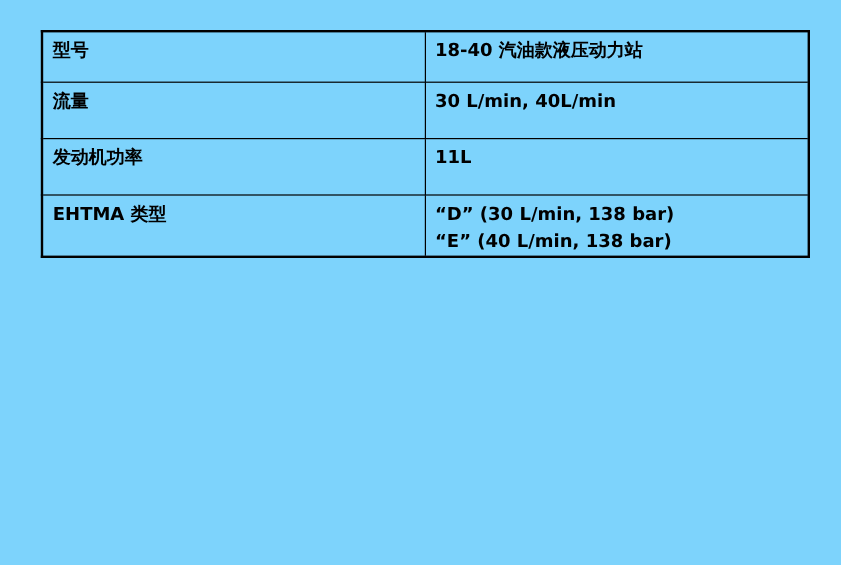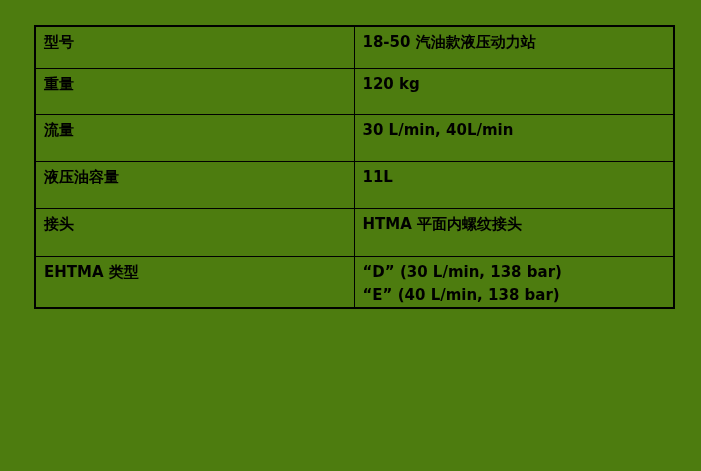--- a/index.html
+++ b/index.html
@@ -4,21 +4,21 @@
 <style>
   html, body {
     margin: 0;
     padding: 0;
     background: #ffffff;
   }
   .page {
     position: relative;
     width: 701px;
     height: 471px;
-    background: #4d7c0f;
+    background: #7dd3fc;
     font-family: "DejaVu Sans", sans-serif;
     color: #000000;
     overflow: hidden;
   }
   table.spec-table {
     position: absolute;
     left: 34px;
     top: 25px;
     width: 639px;
     border-collapse: collapse;
@@ -54,37 +54,29 @@
 
 <div class="page">
   <table class="spec-table">
     <colgroup>
       <col class="label-col">
       <col class="value-col">
     </colgroup>
     <tbody>
       <tr class="r0">
         <td>型号</td>
-        <td>18-50 汽油款液压动力站</td>
-      </tr>
-      <tr class="r1">
-        <td>重量</td>
-        <td>120 kg</td>
+        <td>18-40 汽油款液压动力站</td>
       </tr>
       <tr class="r4">
         <td>流量</td>
         <td>30 L/min, 40L/min</td>
       </tr>
       <tr class="r6">
-        <td>液压油容量</td>
+        <td>发动机功率</td>
         <td>11L</td>
-      </tr>
-      <tr class="r7">
-        <td>接头</td>
-        <td>HTMA 平面内螺纹接头</td>
       </tr>
       <tr class="r8">
         <td>EHTMA 类型</td>
         <td>
           <div class="value-line">“D” (30 L/min, 138 bar)</div>
           <div class="value-line">“E” (40 L/min, 138 bar)</div>
         </td>
       </tr>
     </tbody>
   </table>

